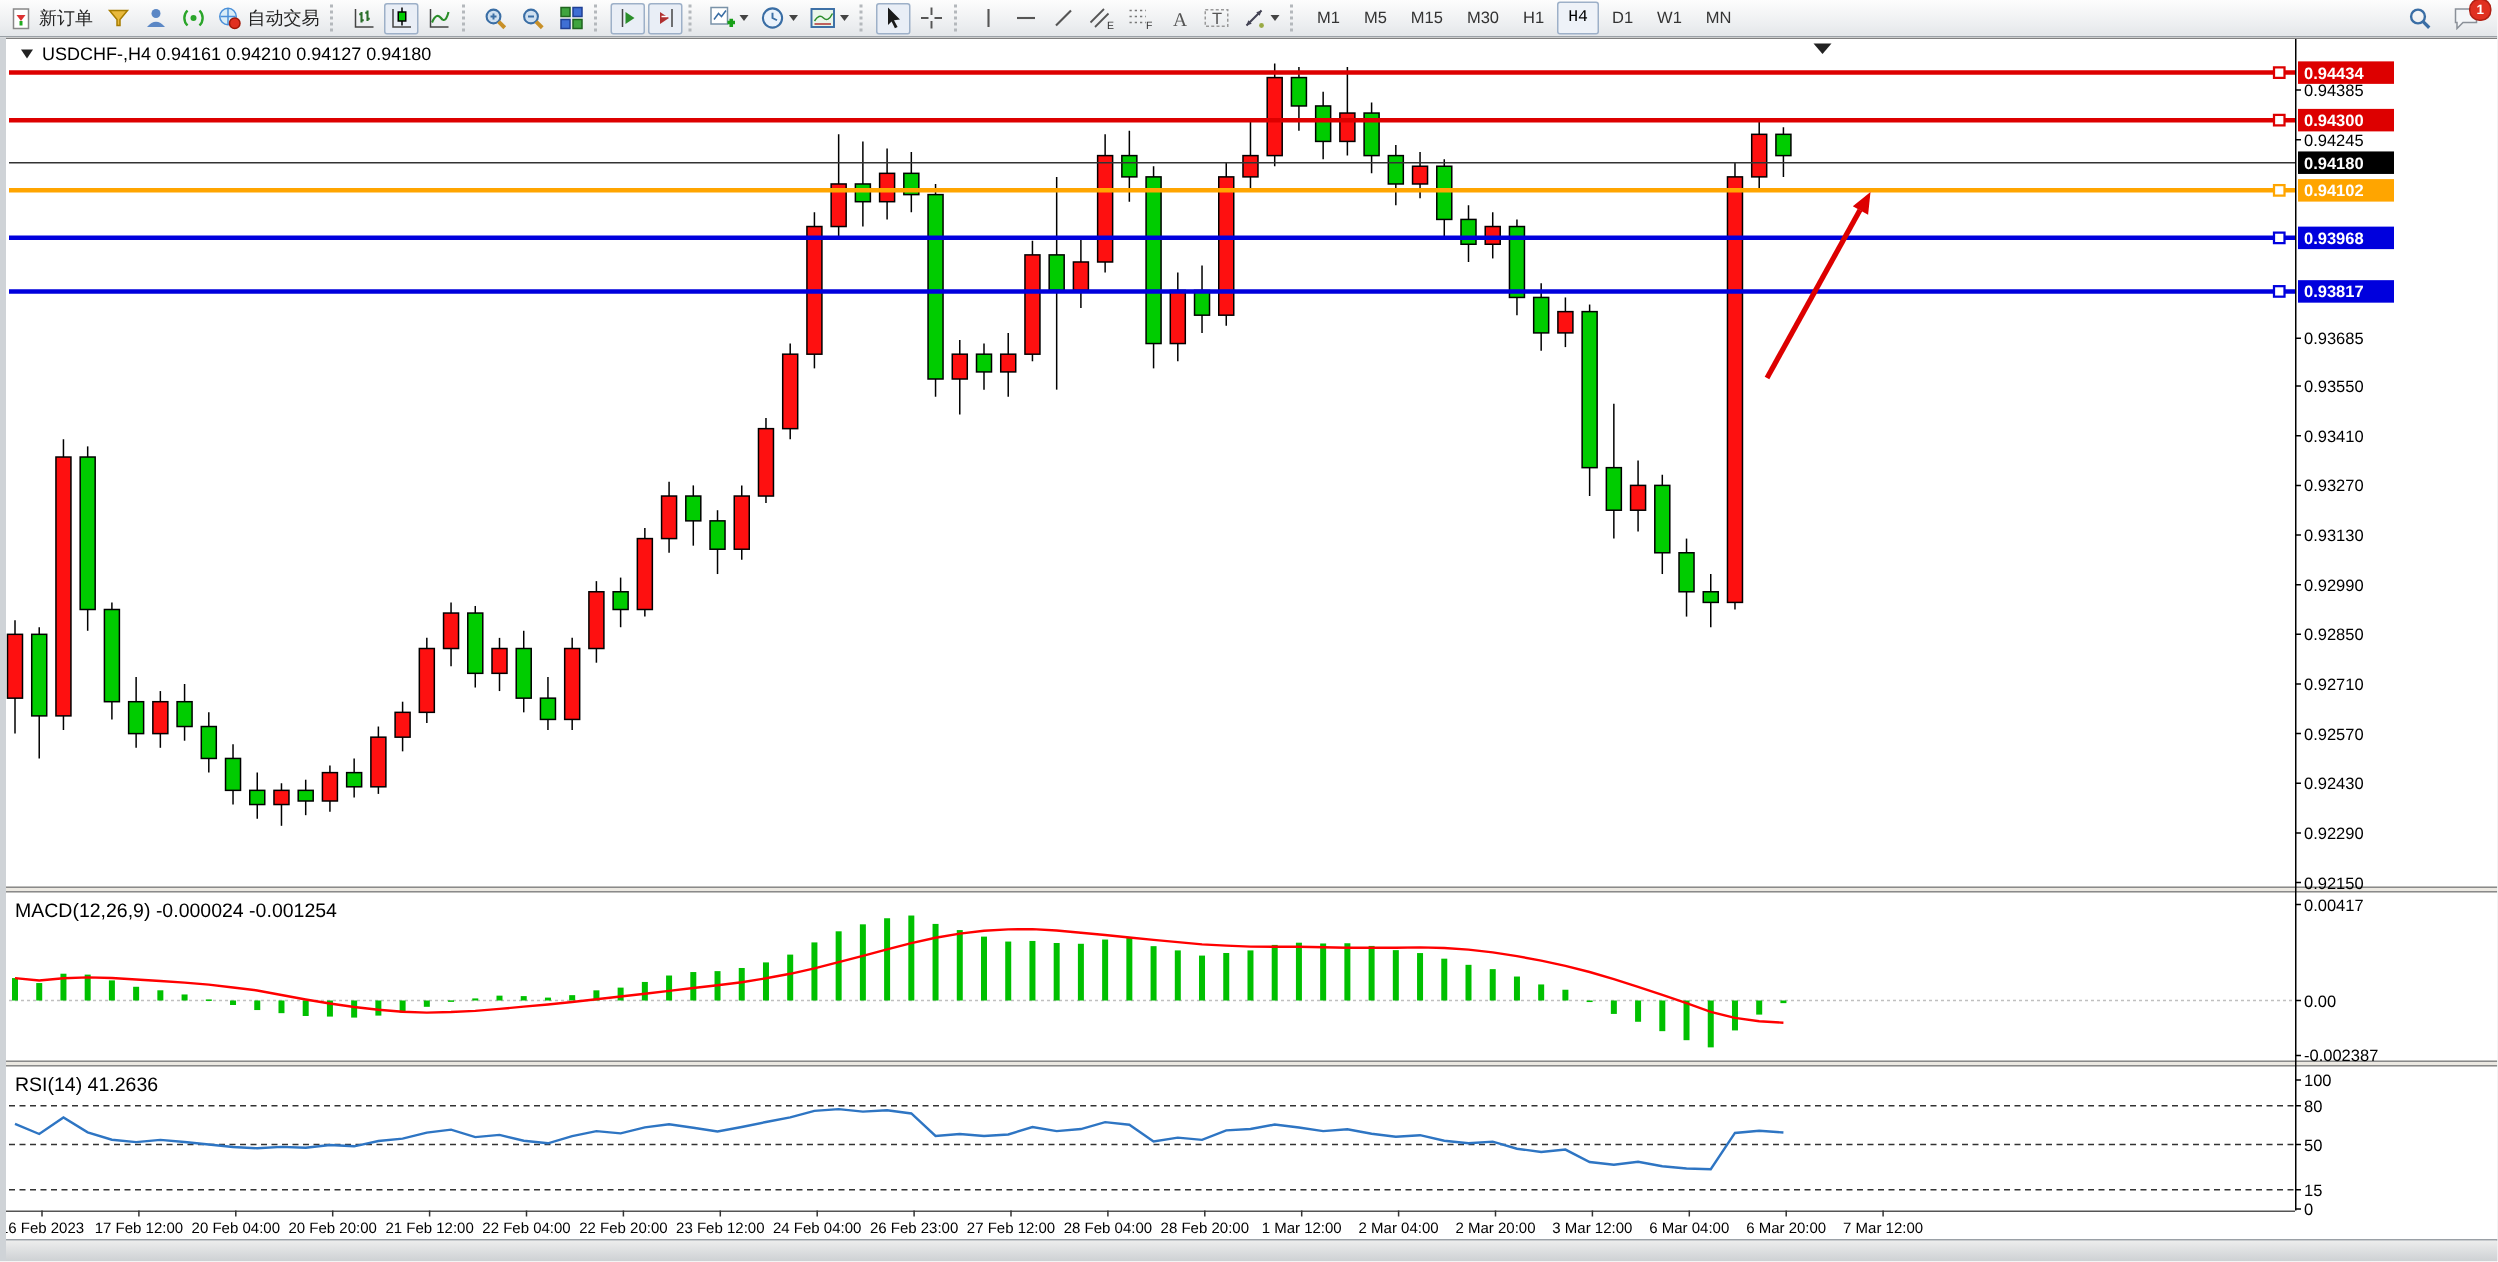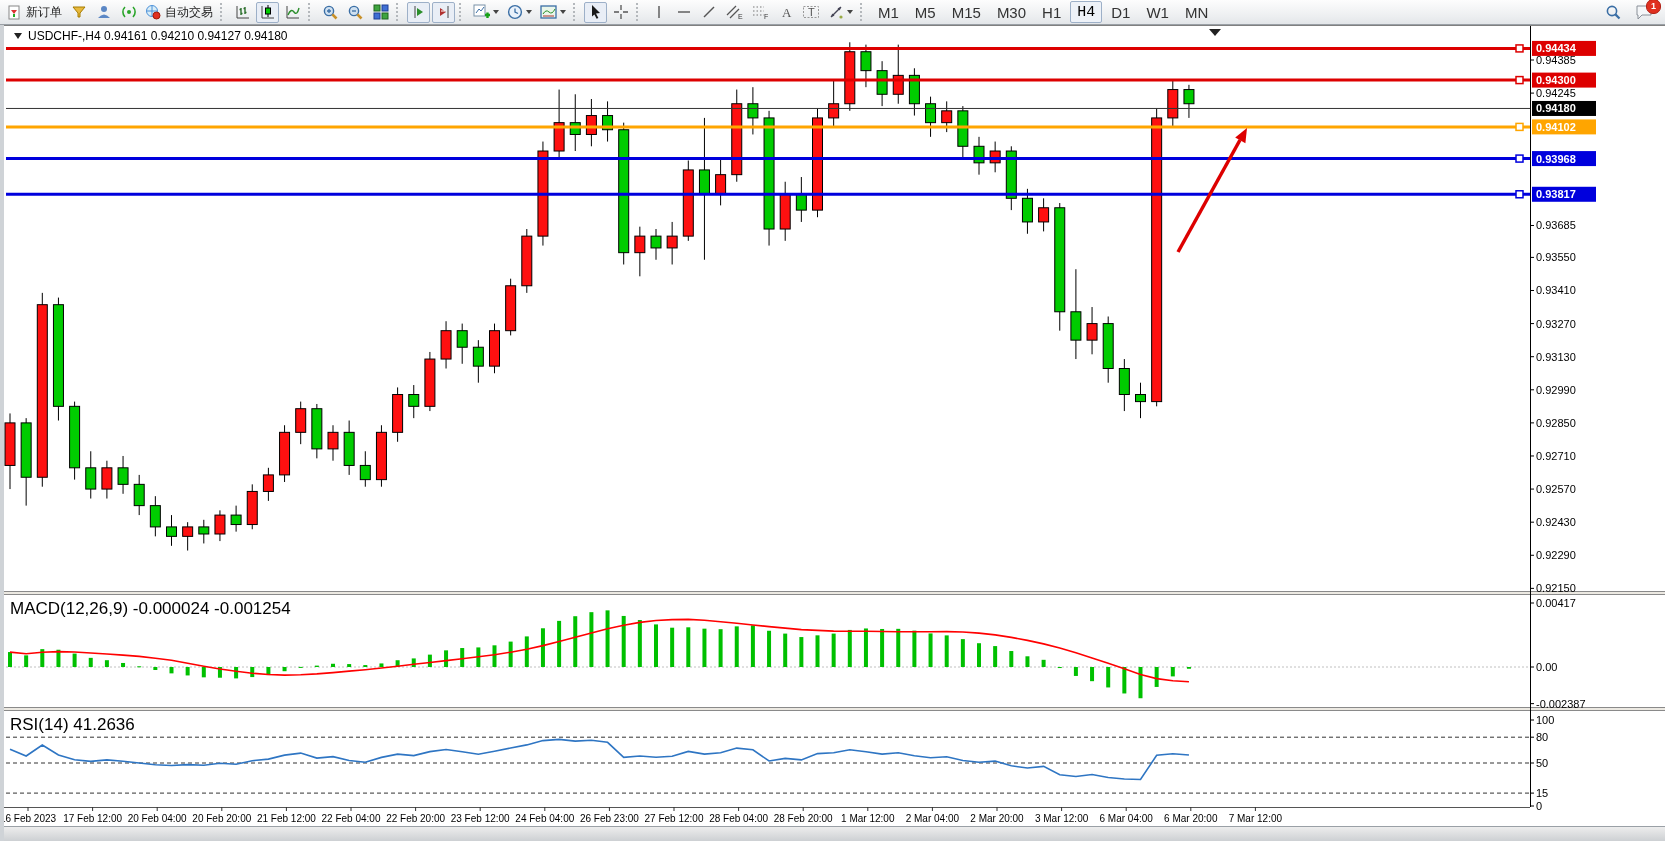--- a/index.html
+++ b/index.html
@@ -9,35 +9,35 @@
   .toolbar{position:absolute;left:0;top:0;width:1665px;height:25px;
     background:linear-gradient(#fdfdfd,#eceef0 70%,#e3e6e9);
     border-bottom:1px solid #9aa0a6;display:flex;align-items:center;box-sizing:border-box;
     font-size:12px;color:#222;user-select:none;}
   .tb-sep{width:5px;height:18px;margin:0 3px;border-left:2px dotted #b4b8bc;}
   .tbtn{height:21px;min-width:23px;display:flex;align-items:center;justify-content:center;
     padding:0 2px;margin:0 1px;border:1px solid transparent;border-radius:2px;box-sizing:border-box;cursor:pointer;}
   .tbtn.pressed{background:#e9eef6;border:1px solid #9db0c8;}
   .tbtn .lbl{margin-left:4px;white-space:nowrap;}
   .tfbtn{height:20px;padding:0 6px;margin:0 1px;display:flex;align-items:center;justify-content:center;
-    border:1px solid transparent;border-radius:2px;font-size:15px;color:#333;cursor:pointer;}
+    border:1px solid transparent;border-radius:2px;font-size:11px;color:#333;cursor:pointer;}
   .tfbtn.pressed{background:#eef2f8;border:1px solid #9db0c8;color:#000;font-family:Liberation Mono, monospace;}
   .caret{width:0;height:0;border-left:3px solid transparent;border-right:3px solid transparent;
     border-top:4px solid #444;margin-left:3px;}
   .right-group{margin-left:auto;display:flex;align-items:center;margin-right:8px;}
   .badge{position:absolute;top:-4px;right:-6px;width:13px;height:13px;border-radius:7px;background:#e03020;
     color:#fff;font-size:9px;font-weight:bold;display:flex;align-items:center;justify-content:center;border:1px solid #b02014;}
   
   .chart-window{position:absolute;left:0;top:25px;width:1665px;height:816px;background:#fff;
     border-left:4px solid #cfd3d7;border-right:1px solid #cfd3d7;box-sizing:border-box;}
   svg#chart-svg{position:absolute;left:0;top:0;}
   .chart-title{position:absolute;left:10px;top:4px;display:flex;align-items:center;font-size:12px;color:#000;}
   .tri{width:0;height:0;border-left:4px solid transparent;border-right:4px solid transparent;
     border-top:6px solid #222;margin-right:6px;}
-  .ind-label{position:absolute;left:6px;font-size:17px;color:#000;}
+  .ind-label{position:absolute;left:6px;font-size:13px;color:#000;}
   .bottom-strip{position:absolute;left:0;bottom:0;width:1665px;height:15px;
     background:linear-gradient(#ededed,#cdd0d3);border-top:1px solid #9aa0a6;box-sizing:border-box;}
   .icon-svg{display:block;}
 </style>
 </head>
 <body>
 
 <div class="screen">
 
   <div class="toolbar">

